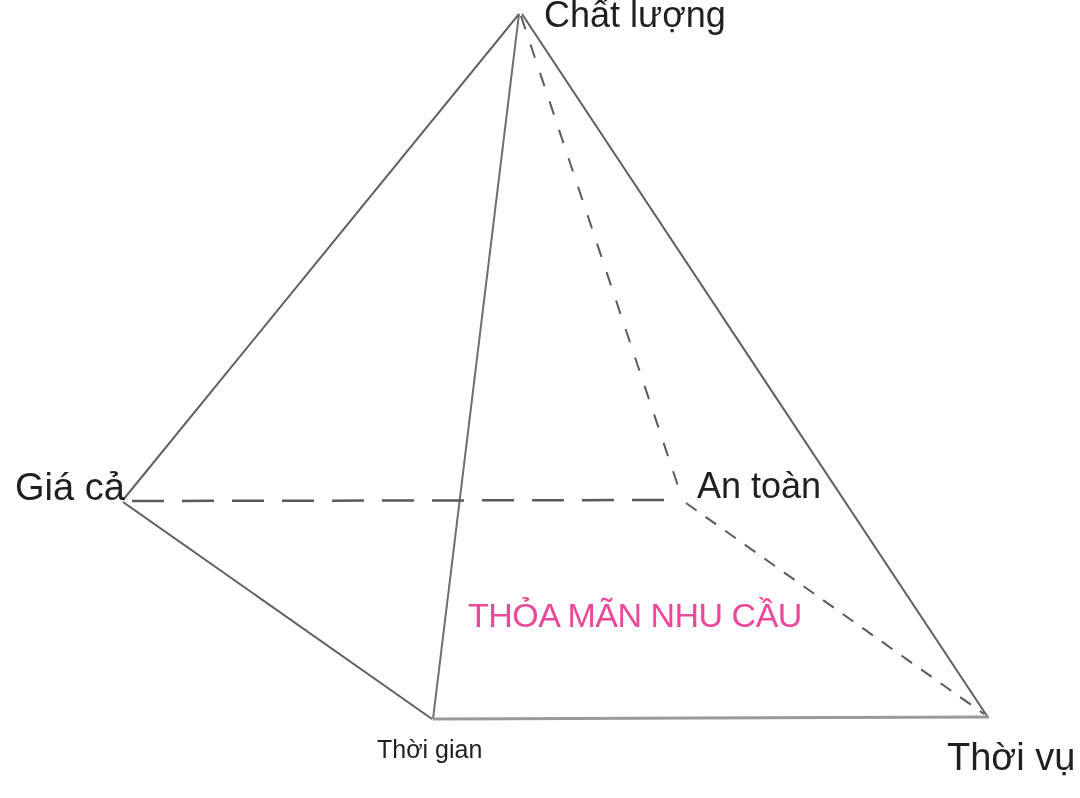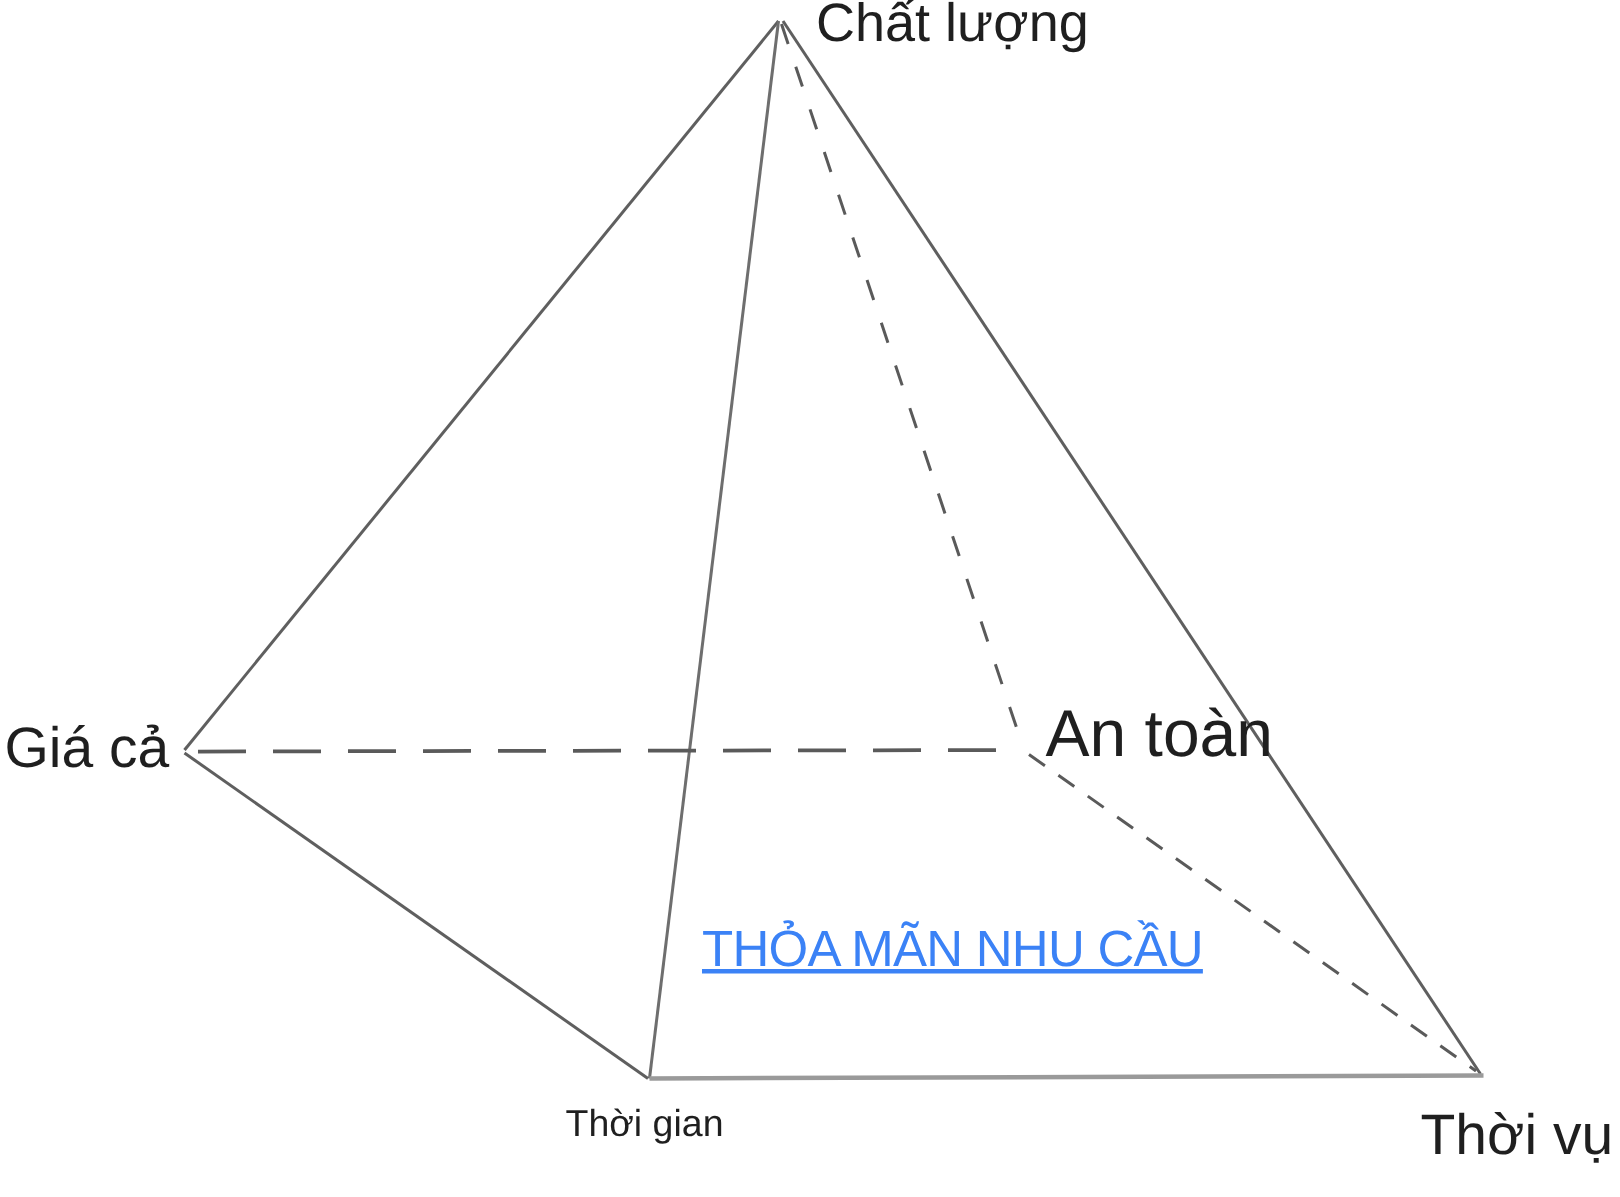--- a/index.html
+++ b/index.html
@@ -22,33 +22,32 @@
     width: 1080px;
     height: 798px;
   }
   .vertex-label {
     position: absolute;
     color: #1f1f1f;
     white-space: nowrap;
     line-height: 1.1;
   }
   .label-apex    { left: 544px; top: -5px;  font-size: 36px; }
-  .label-left    { left: 3px;   top: 467px; font-size: 38px; margin-top: 12px; }
-  .label-back    { left: 697px; top: 466px; font-size: 44px; }
+  .label-left    { left: 15px;   top: 467px; font-size: 38px; }
+  .label-back    { left: 697px; top: 466px; font-size: 36px; }
   .label-front   { left: 377px; top: 736px; font-size: 25px; }
   .label-right   { left: 947px; top: 737px; font-size: 38px; }
   .center-label {
     position: absolute;
     left: 468px;
-    top: 614px;
+    top: 596px;
     font-size: 34px;
     letter-spacing: -0.5px;
-    color: #3b82f6;
+    color: #ec4899;
     white-space: nowrap;
-    text-decoration: underline;
   }
 </style>
 </head>
 <body>
 
 <div id="stage">
 
   <svg id="pyramid-svg" viewBox="0 0 1080 798" xmlns="http://www.w3.org/2000/svg" fill="none">
 
     <line x1="519" y1="14" x2="123" y2="500" stroke-width="2" stroke="#5f5f5f"></line>

